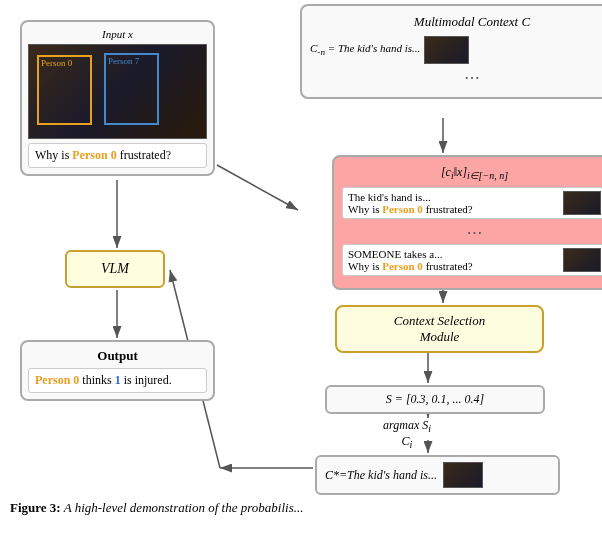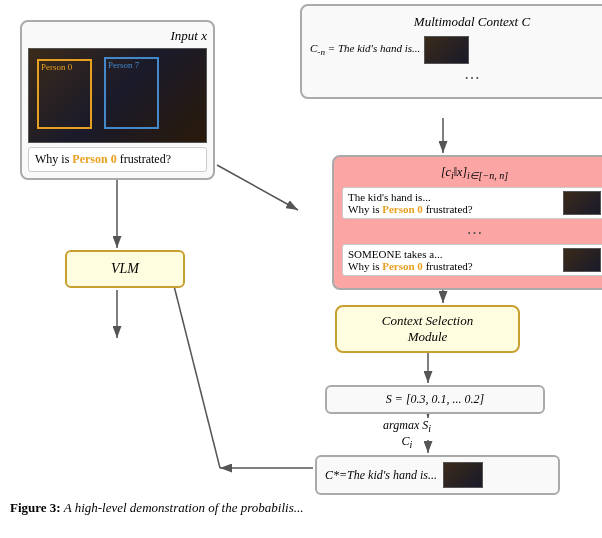--- a/index.html
+++ b/index.html
@@ -24,23 +24,23 @@
       position: absolute;
       top: 20px;
       left: 20px;
       width: 195px;
       border: 2px solid #aaa;
       border-radius: 8px;
       padding: 6px;
       background: #f9f9f9;
     }
     .input-box .box-title {
-      text-align: right;
-      font-style: italic;
-      font-size: 13px;
+      text-align: center;
+      font-style: italic;
+      font-size: 11px;
       margin-bottom: 4px;
       color: #000;
     }
     .image-placeholder {
       width: 100%;
       height: 95px;
       background: #2a2a2a;
       position: relative;
       overflow: hidden;
       border: 1px solid #555;
@@ -82,21 +82,21 @@
       color: #000;
       border-radius: 3px;
     }
     .person0-inline { color: #e8a020; font-weight: bold; }
 
     
     .vlm-box {
       position: absolute;
       top: 250px;
       left: 65px;
-      width: 120px;
+      width: 100px;
       height: 38px;
       border: 2px solid #c8a030;
       background: #fffde0;
       border-radius: 6px;
       display: flex;
       align-items: center;
       justify-content: center;
       font-style: italic;
       font-size: 14px;
       color: #000;
@@ -212,21 +212,21 @@
       border: 1px solid #555;
       flex-shrink: 0;
       margin-left: 4px;
     }
 
     
     .csm-box {
       position: absolute;
       top: 305px;
       left: 335px;
-      width: 185px;
+      width: 209px;
       background: #fffde0;
       border: 2px solid #c8a030;
       border-radius: 8px;
       padding: 6px 10px;
       text-align: center;
       font-size: 13px;
       font-style: italic;
     }
 
     
@@ -354,20 +354,26 @@
     </div>
     <div class="question-text">
       Why is <span class="person0-inline">Person 0</span> frustrated?
     </div>
   </div>
 
   <div class="vlm-box">
     <span>VLM</span>
   </div>
 
+  <div class="output-box">
+    <div class="box-title">Output</div>
+    <div class="output-text">
+      <span class="highlight-orange">Person 0</span> thinks <span class="highlight-blue">1</span> is injured.
+    </div>
+  </div>
 
   <div class="context-box">
     <div class="box-title">Multimodal Context <em>C</em></div>
     <div class="context-row">
       <span class="label"><em>C</em><sub>-n</sub> = The kid's hand is...</span>
       <div class="thumb"></div>
     </div>
     <div class="dots-row">⋯</div>
   </div>
 
@@ -388,21 +394,21 @@
       </div>
       <div class="thumb-small"></div>
     </div>
   </div>
 
   <div class="csm-box">
     <span>Context Selection<br>Module</span>
   </div>
 
   <div class="score-box">
-    <em>S = [0.3, 0.1, ... 0.2]</em>
+    <em>S = [0.3, 0.1, ... 0.4]</em>
   </div>
 
   <div class="argmax-text">
     <div>argmax <em>S<sub>i</sub></em></div>
     <div><em>C<sub>i</sub></em></div>
   </div>
 
   <div class="cstar-box">
     <span><em>C</em>*=The kid's hand is...</span>
     <div class="thumb-final"></div>

